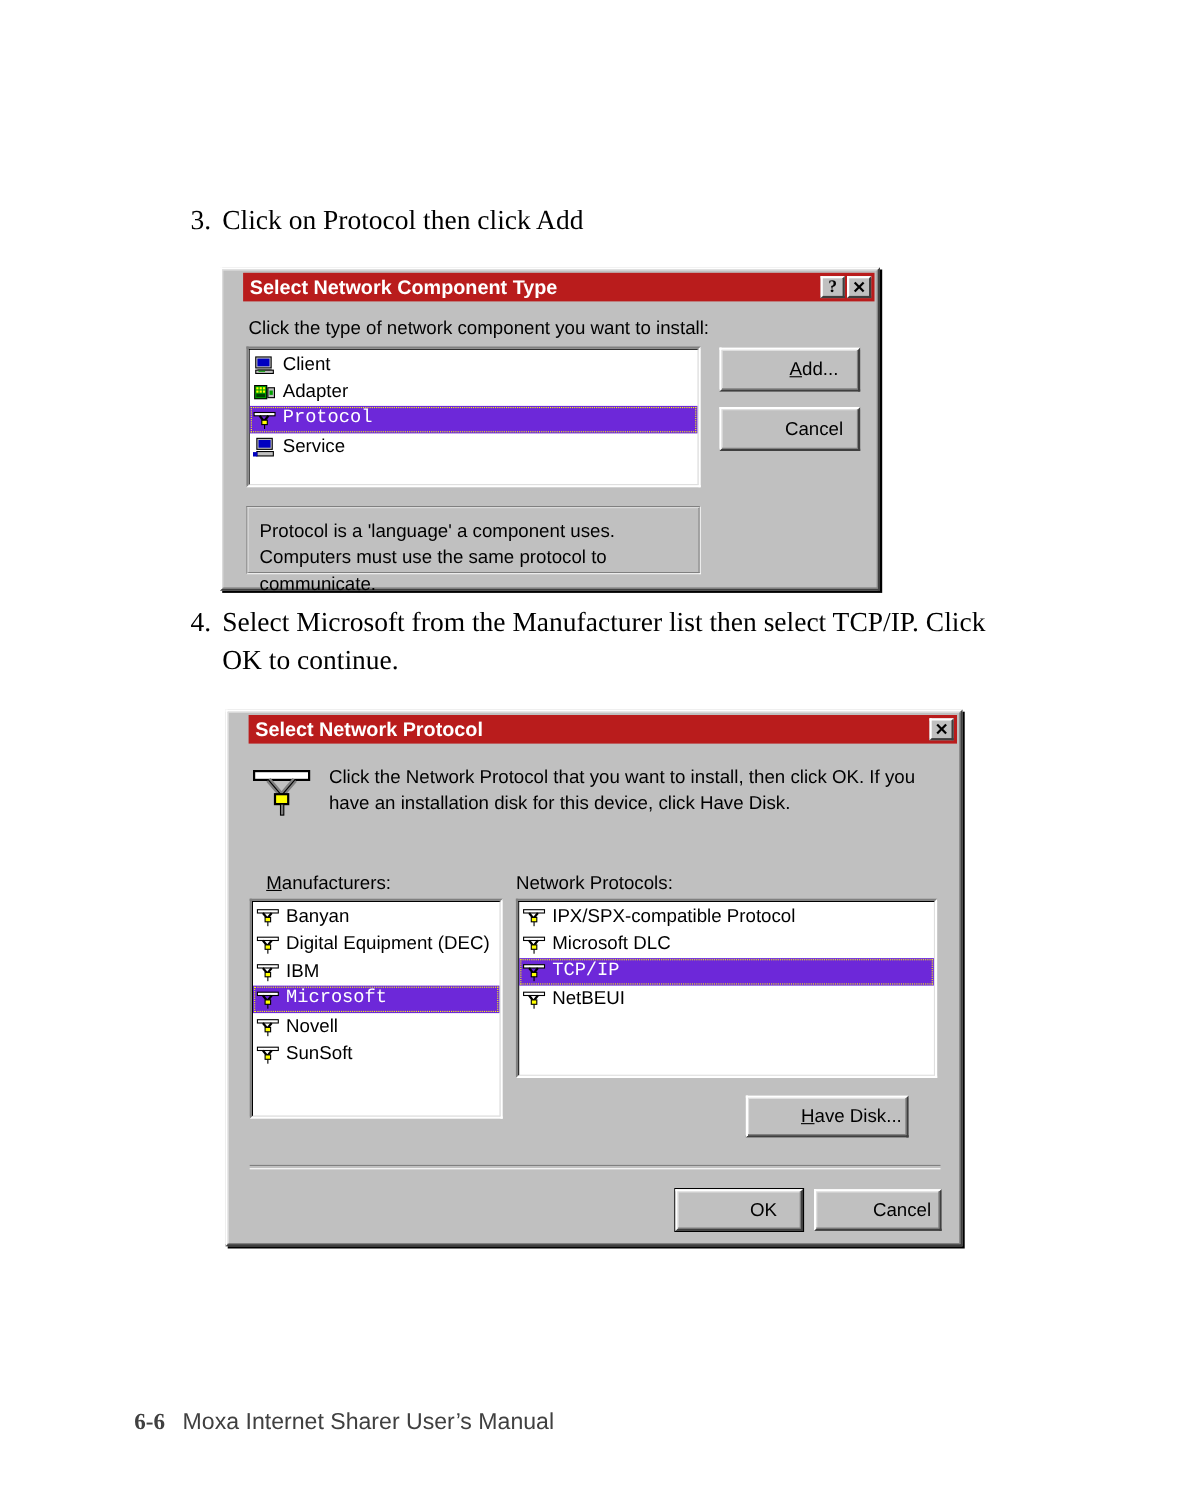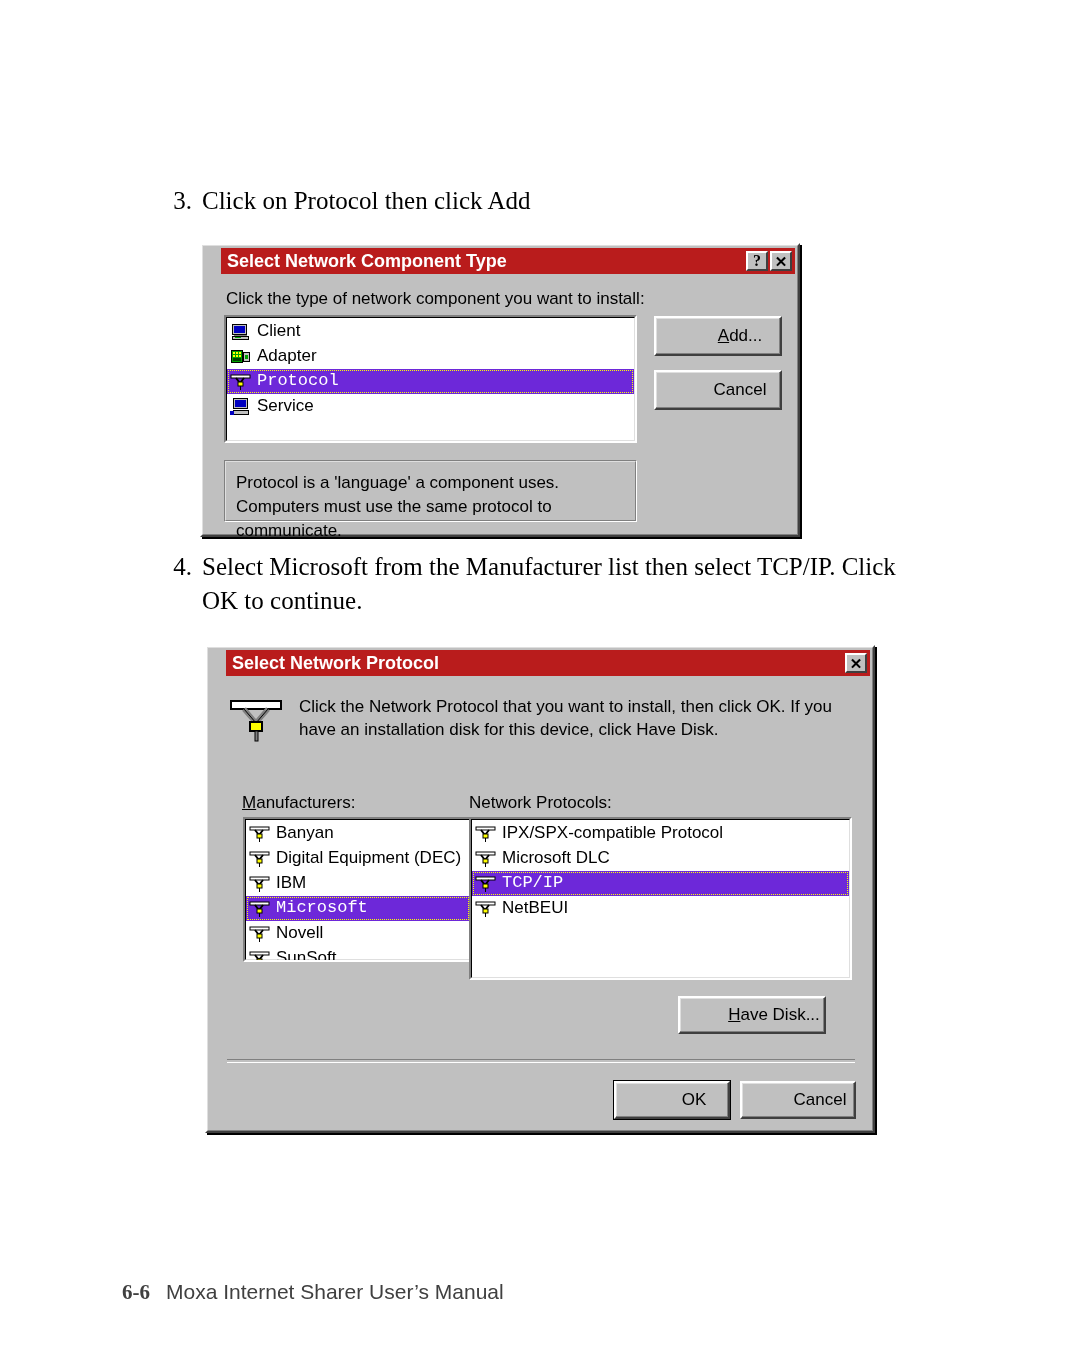--- a/index.html
+++ b/index.html
@@ -349,21 +349,21 @@
         <path d="M15 14 L27 28 L39 14" fill="none" stroke="#000000" stroke-width="1"></path>
         <rect x="21" y="27" width="12" height="9" fill="#ffff00" stroke="#000000" stroke-width="2"></rect>
         <rect x="26" y="36" width="3" height="10" fill="#808080" stroke="#000000" stroke-width="1"></rect>
       </svg>
     </div>
 
     <div class="para" style="left:92px; top:48px; width:552px;">Click the Network Protocol that you want to install, then click OK. If you have an installation disk for this device, click Have Disk.</div>
 
     <div class="dlg-label" style="position:absolute; left:35px; top:146px;"><span class="ul">M</span><span>anufacturers:</span></div>
 
-    <div class="listbox" style="position:absolute; left:36px; top:170px; width:230px; height:145px;">
+    <div class="listbox" style="position:absolute; left:20px; top:170px; width:230px; height:200px;">
       <div class="inner" id="mfr-list">
           <div class="li">
             <span class="ico">
               <svg width="22" height="20" viewBox="0 0 22 20">
                 <rect x="1" y="3" width="19" height="3" fill="#ffffff" stroke="#000000" stroke-width="1"></rect>
                 <path d="M6 6 L10 11 L14 6" fill="none" stroke="#000000" stroke-width="2"></path>
                 <rect x="8" y="10" width="5" height="4" fill="#ffff00" stroke="#000000" stroke-width="1"></rect>
                 <rect x="10" y="14" width="1" height="4" fill="#000000"></rect>
               </svg>
             </span>

